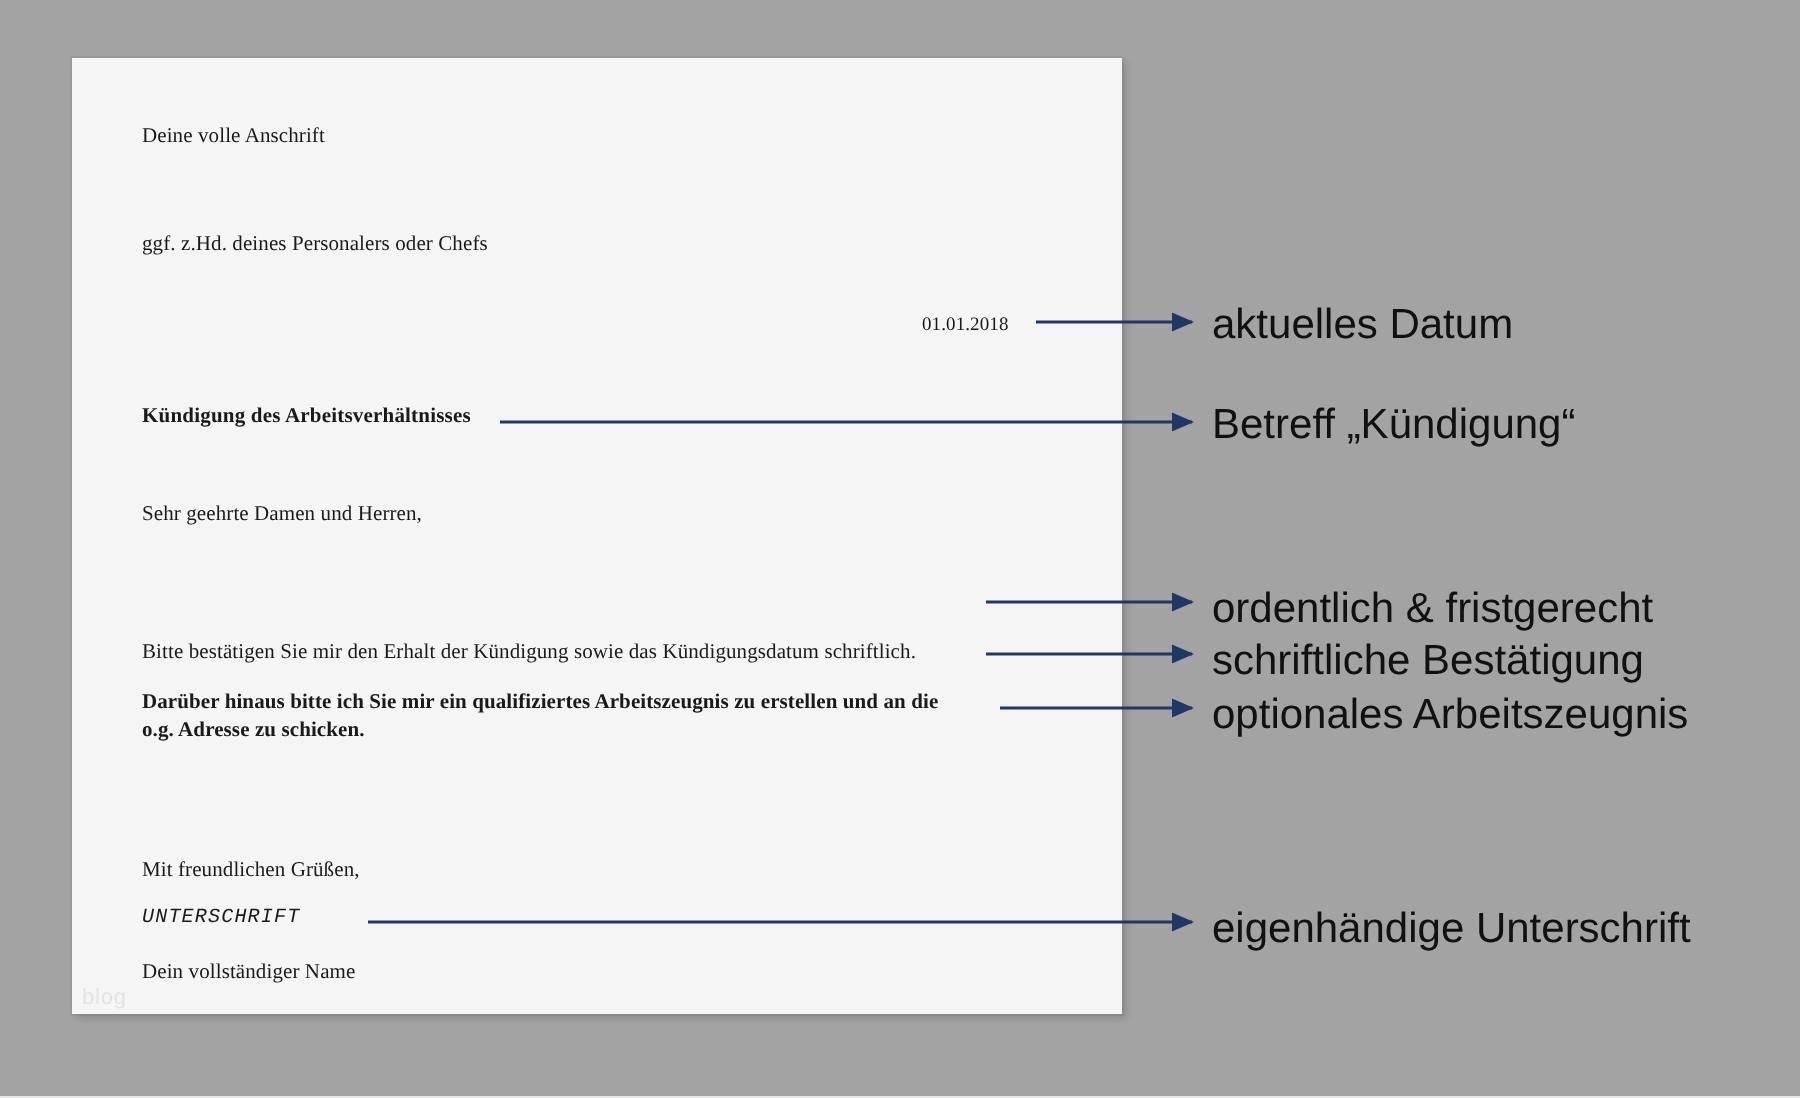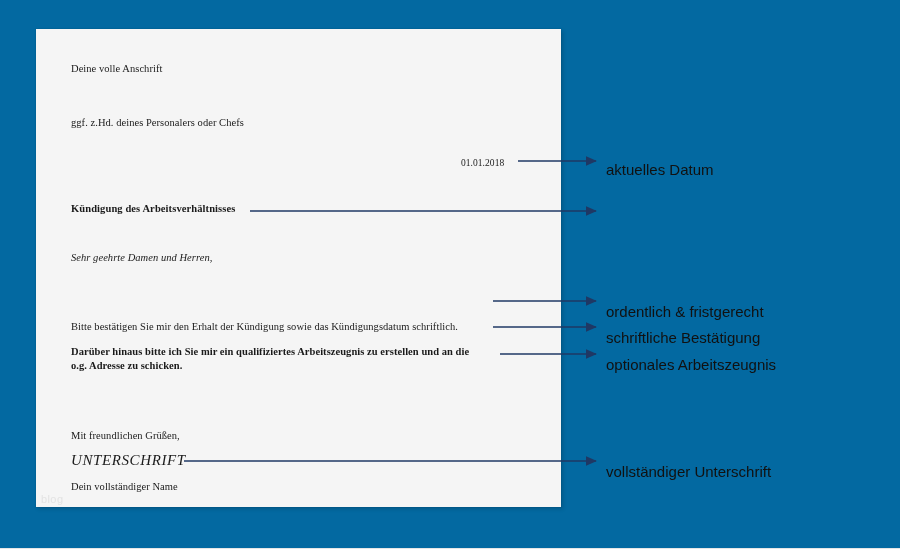--- a/index.html
+++ b/index.html
@@ -14,21 +14,21 @@
     overflow: hidden;
     position: relative;
   }
 
   
   #canvas {
     position: absolute;
     left: 0; top: 0;
     width: 900px;
     height: 549px;
-    background: #0369a1;
+    background: #a3a3a3;
   }
   #canvas::after {
     
     content: "";
     position: absolute;
     left: 0; right: 0;
     bottom: 0;
     height: 1px;
     background: #e6e6e6;
   }
@@ -53,36 +53,36 @@
     line-height: 14px;
     color: #1a1a1a;
     white-space: pre-wrap;
     letter-spacing: 0.05px;
   }
   .doc-text.bold {
     font-weight: bold;
     letter-spacing: 0.1px;
   }
   .doc-text.sig {
-    font-family: Liberation Serif, serif;
+    font-family: Liberation Mono, monospace;
     font-style: italic;
-    font-size: 15px;
+    font-size: 10px;
     letter-spacing: 0.6px;
   }
   .doc-text.date {
     font-size: 9.5px;
   }
 
   
   #l-sender      { left: 35px; top: 33px;  }
   #l-recipient   { left: 35px; top: 81px;  }
   #l-attn        { left: 35px; top: 87px; }
   #l-date        { left: 425px; top: 127px; }
   #l-subject     { left: 35px; top: 173px; text-align: center; }
-  #l-salutation  { left: 35px; top: 222px; font-style: italic; }
+  #l-salutation  { left: 35px; top: 222px; }
   #l-body1       { left: 35px; top: 266px; }
   #l-body2       { left: 35px; top: 291px; }
   #l-body3       { left: 35px; top: 316px; width: 400px; font-weight: bold; }
   #l-body4       { left: 35px; top: 354px; }
   #l-closing     { left: 35px; top: 400px; }
   #l-signature   { left: 35px; top: 424px; }
   #l-name        { left: 35px; top: 451px; }
 
   
   #watermark {
@@ -108,25 +108,24 @@
     position: absolute;
     left: 0; top: 0;
     width: 900px;
     height: 549px;
     overflow: visible;
   }
 
   .anno-label {
     position: absolute;
     font-family: "Liberation Sans", "DejaVu Sans", sans-serif;
-    font-size: 15px;
+    font-size: 21px;
     color: #111111;
     white-space: nowrap;
     line-height: 1;
-    margin-top: 10px;
   }
   #a-date-lbl    { left: 606px; top: 152px; }
   #a-subject-lbl { left: 606px; top: 202px; }
   #a-ordent-lbl  { left: 606px; top: 294px; }
   #a-schrift-lbl { left: 606px; top: 320px; }
   #a-zeugnis-lbl { left: 606px; top: 347px; }
   #a-sign-lbl    { left: 606px; top: 454px; }
 </style>
 </head>
 <body>
@@ -178,23 +177,24 @@
 
       <line x1="493" y1="327" x2="596" y2="327" stroke="#1f3864" stroke-width="1.6" marker-end="url(#arrowhead)"></line>
 
       <line x1="500" y1="354" x2="596" y2="354" stroke="#1f3864" stroke-width="1.6" marker-end="url(#arrowhead)"></line>
 
       <line x1="184" y1="461" x2="596" y2="461" stroke="#1f3864" stroke-width="1.6" marker-end="url(#arrowhead)"></line>
     </svg>
 
     <div class="anno-label" id="a-date-lbl">aktuelles Datum</div>
 
+    <div class="anno-label" id="a-subject-lbl">Betreff „Kündigung“</div>
 
     <div class="anno-label" id="a-ordent-lbl">ordentlich &amp; fristgerecht</div>
 
     <div class="anno-label" id="a-schrift-lbl">schriftliche Bestätigung</div>
 
     <div class="anno-label" id="a-zeugnis-lbl">optionales Arbeitszeugnis</div>
 
-    <div class="anno-label" id="a-sign-lbl">vollständiger Unterschrift</div>
+    <div class="anno-label" id="a-sign-lbl">eigenhändige Unterschrift</div>
   </div>
 
 </div>
 
 </body></html>

